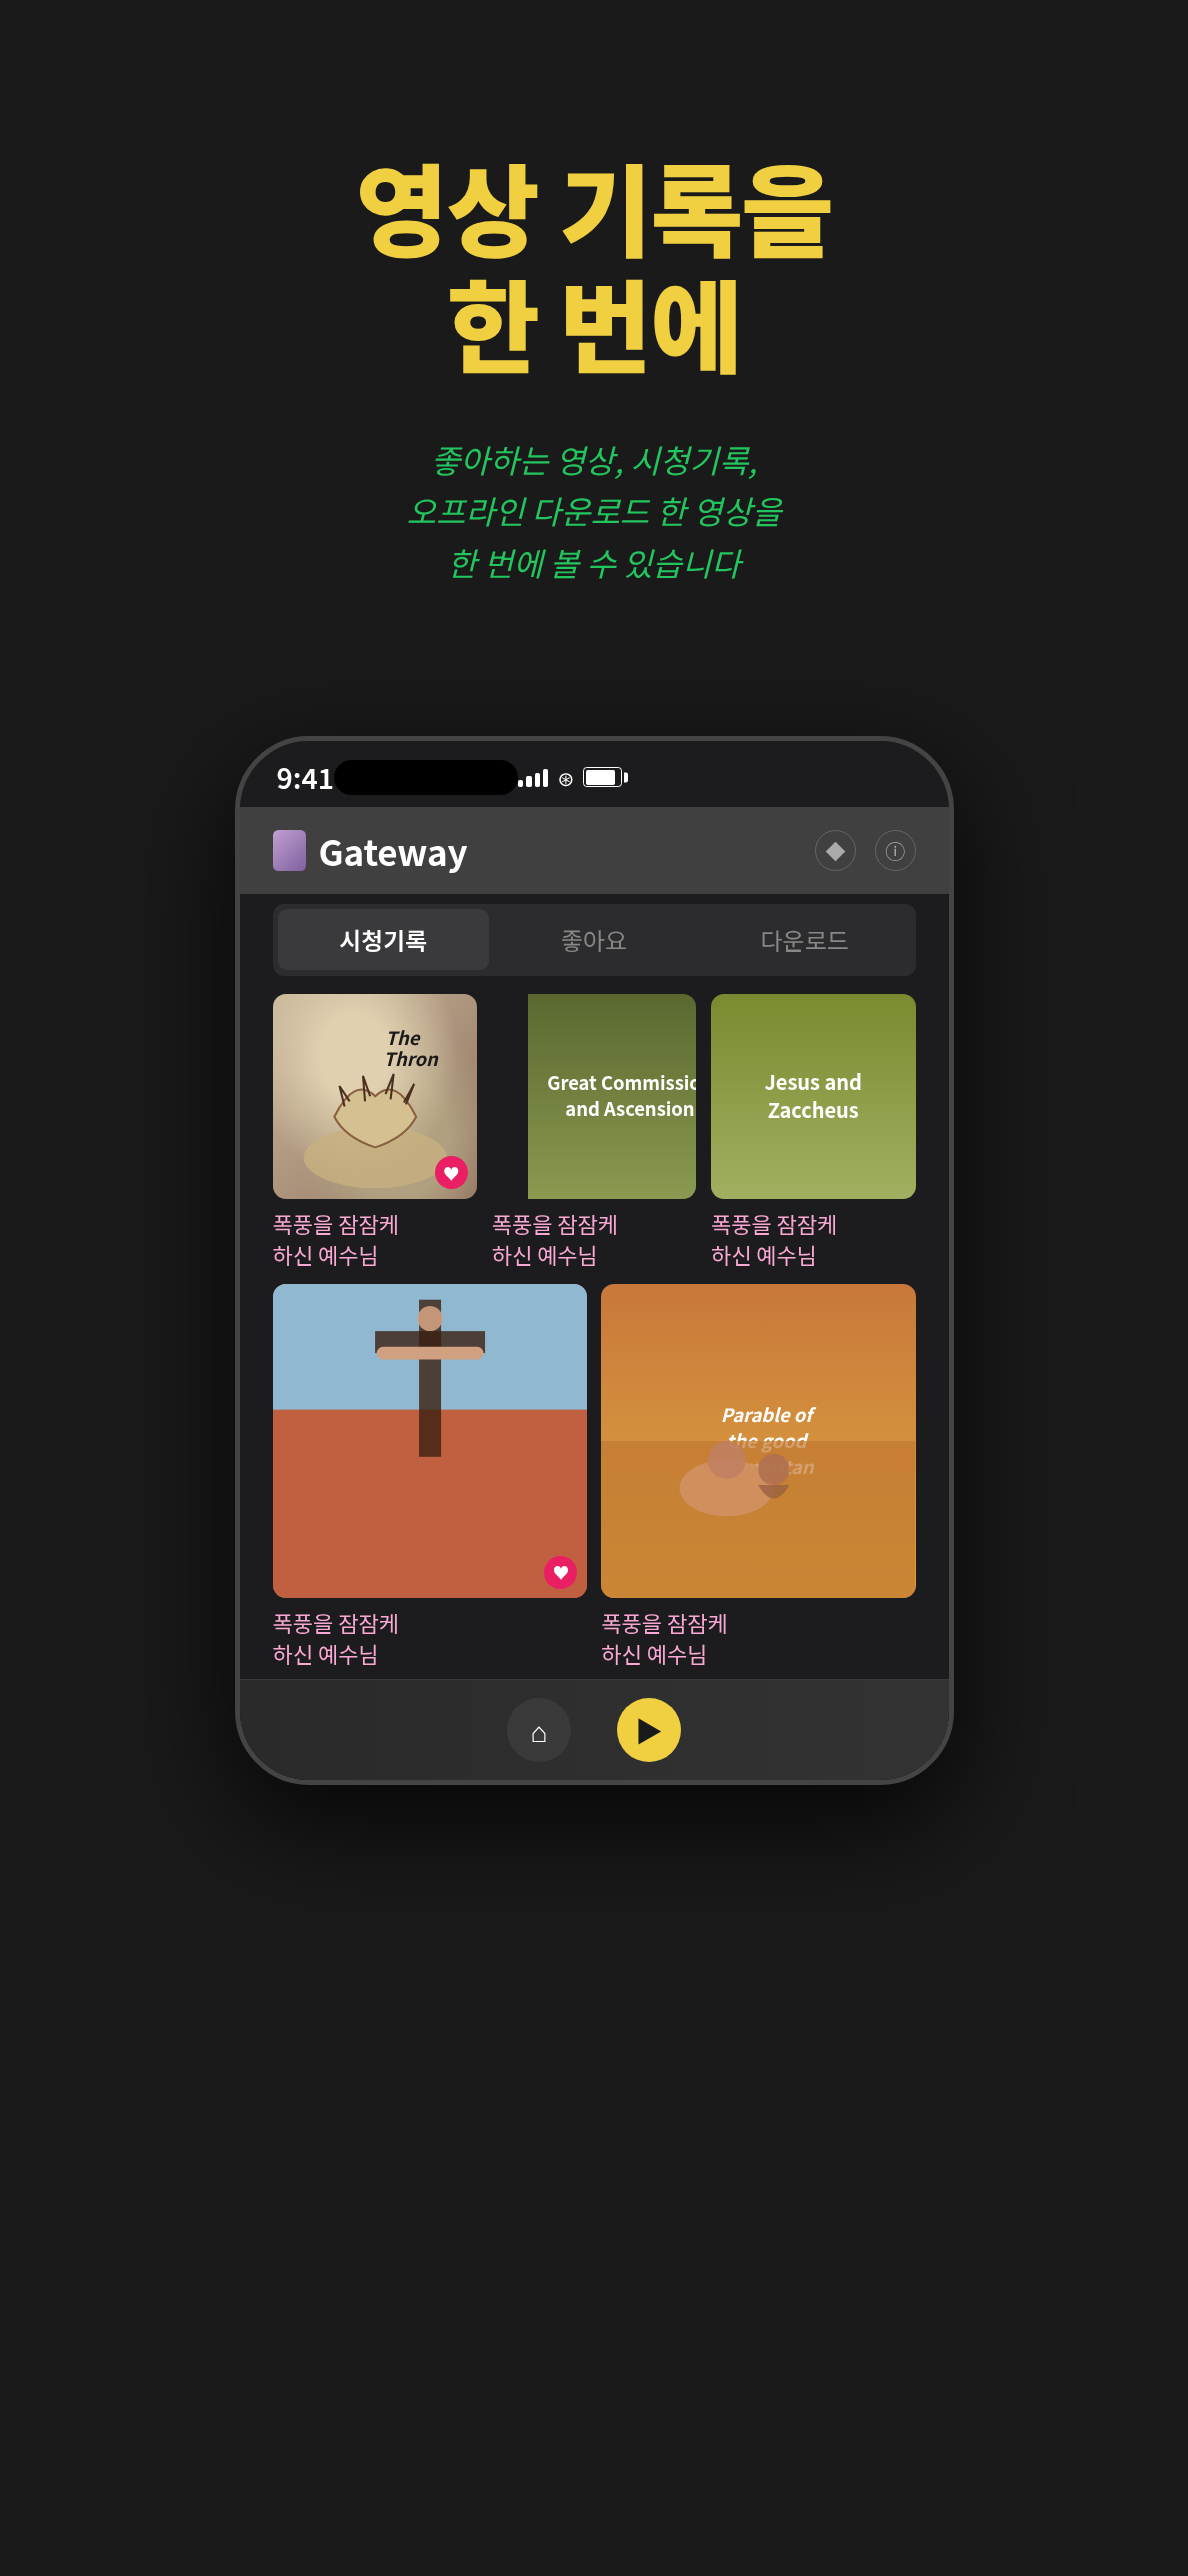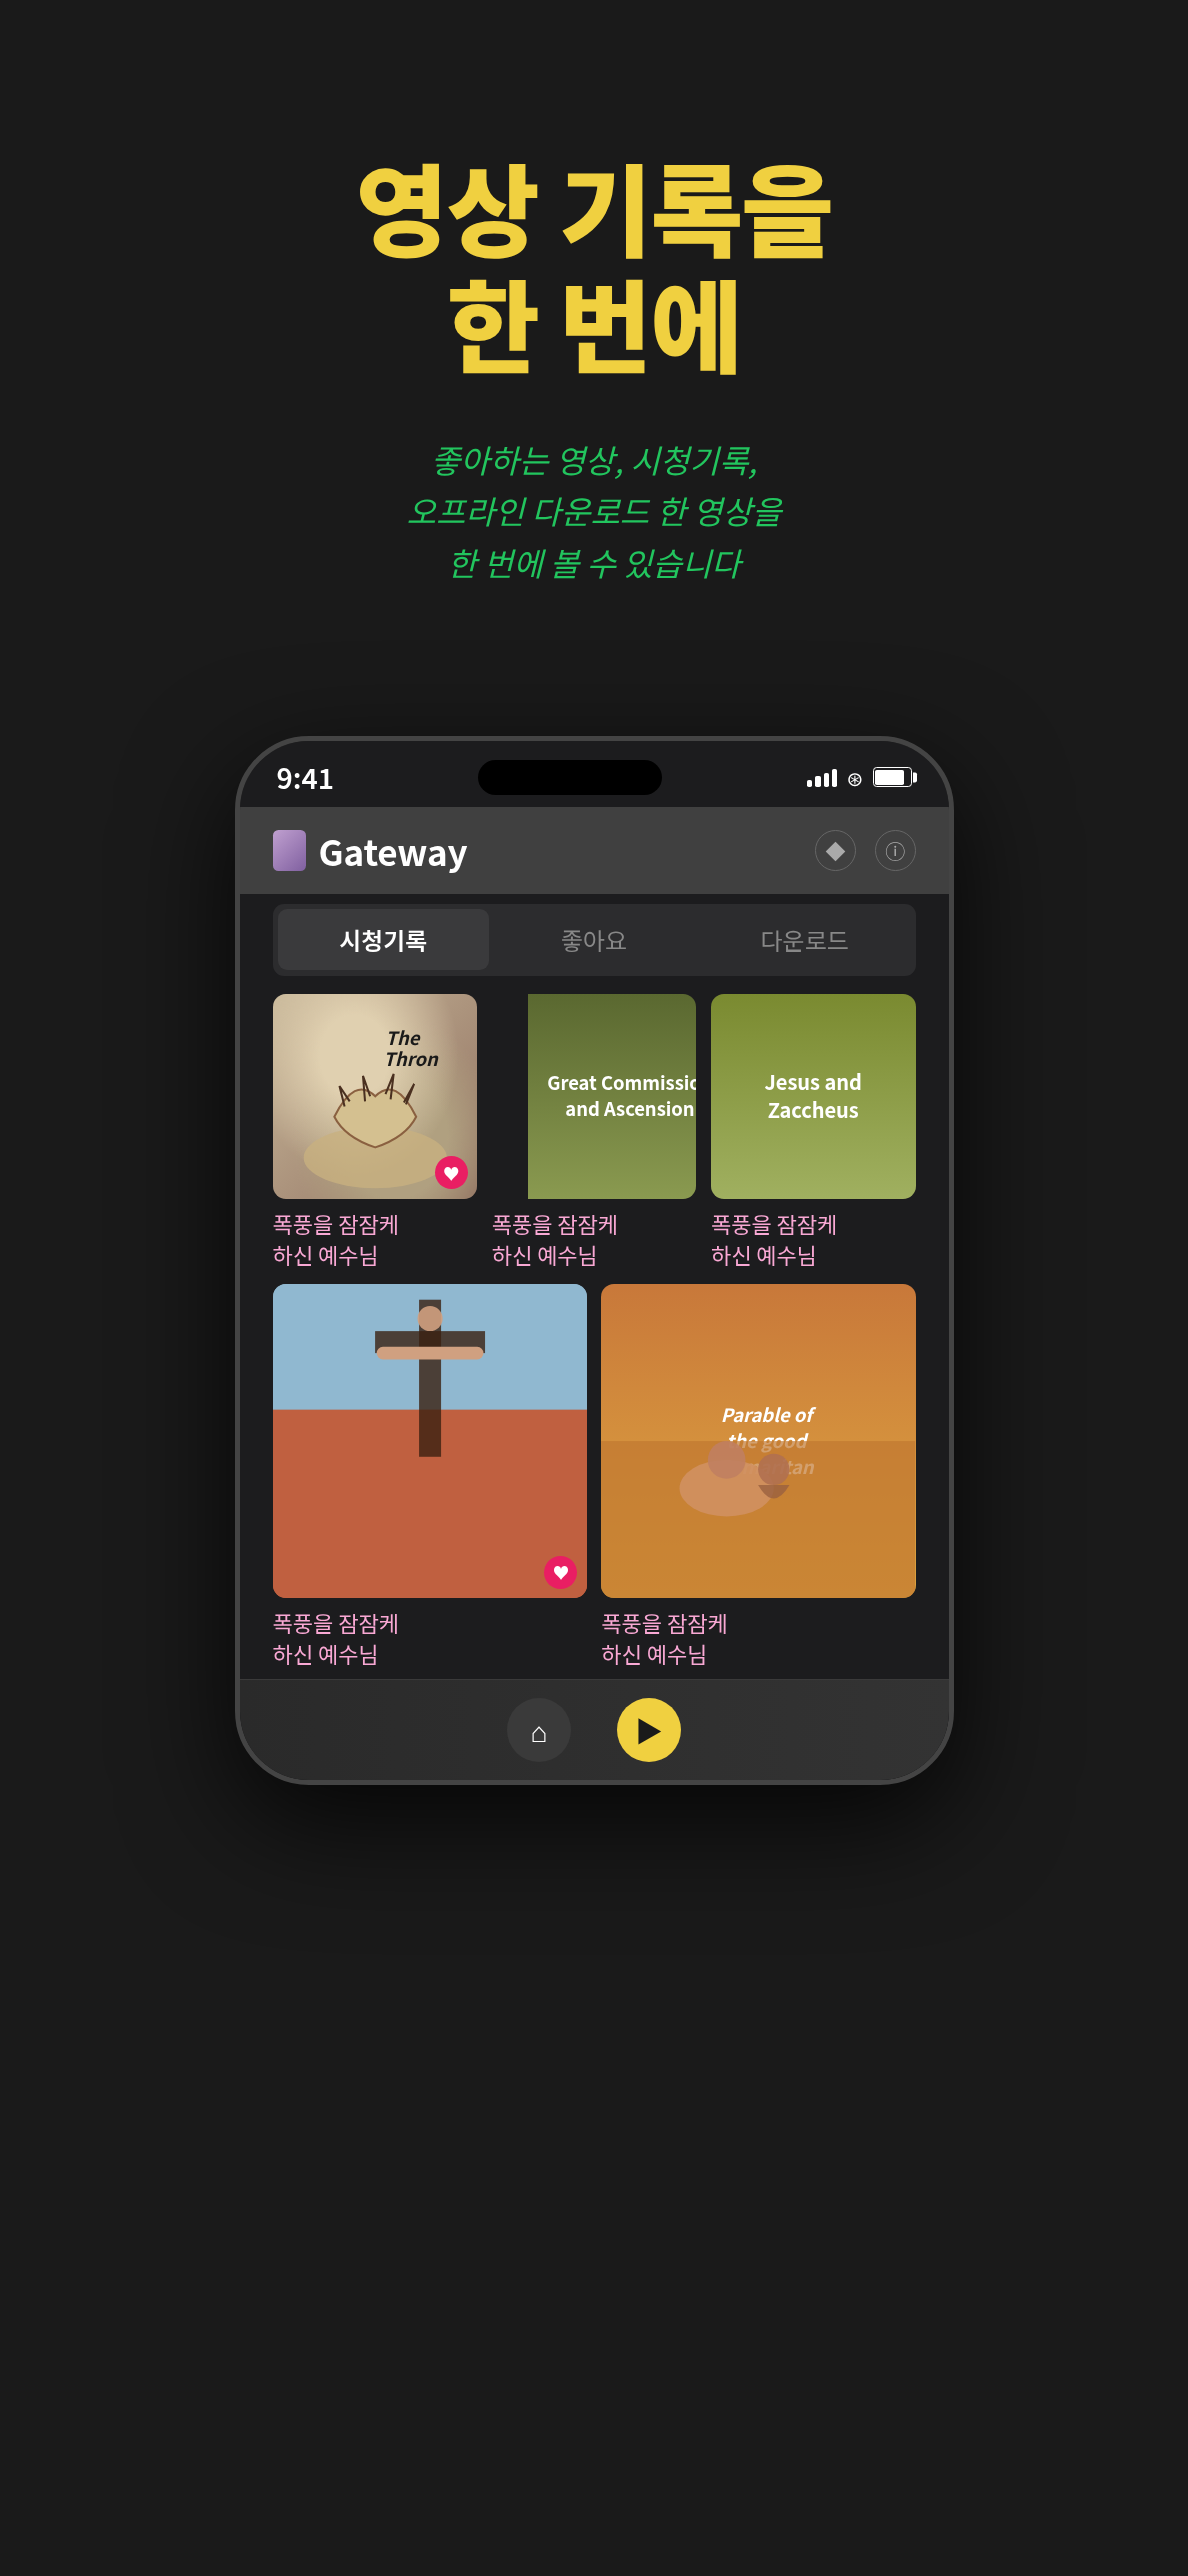--- a/index.html
+++ b/index.html
@@ -52,21 +52,21 @@
       background: #2a2a2a;
       border-radius: 74px;
       border: 5.5px solid #444444;
       overflow: hidden;
       position: relative;
       box-shadow: 0 37px 111px rgba(0,0,0,0.8);
     }
 
     .phone-status-bar {
       display: flex;
-      justify-content: space-between;
+      justify-content: flex-start;
       align-items: center;
       padding: 16.6px 37px 9.2px;
       background: #1c1c1e;
     }
 
     .status-time {
       font-size: 28px;
       font-weight: 600;
       color: white;
     }

